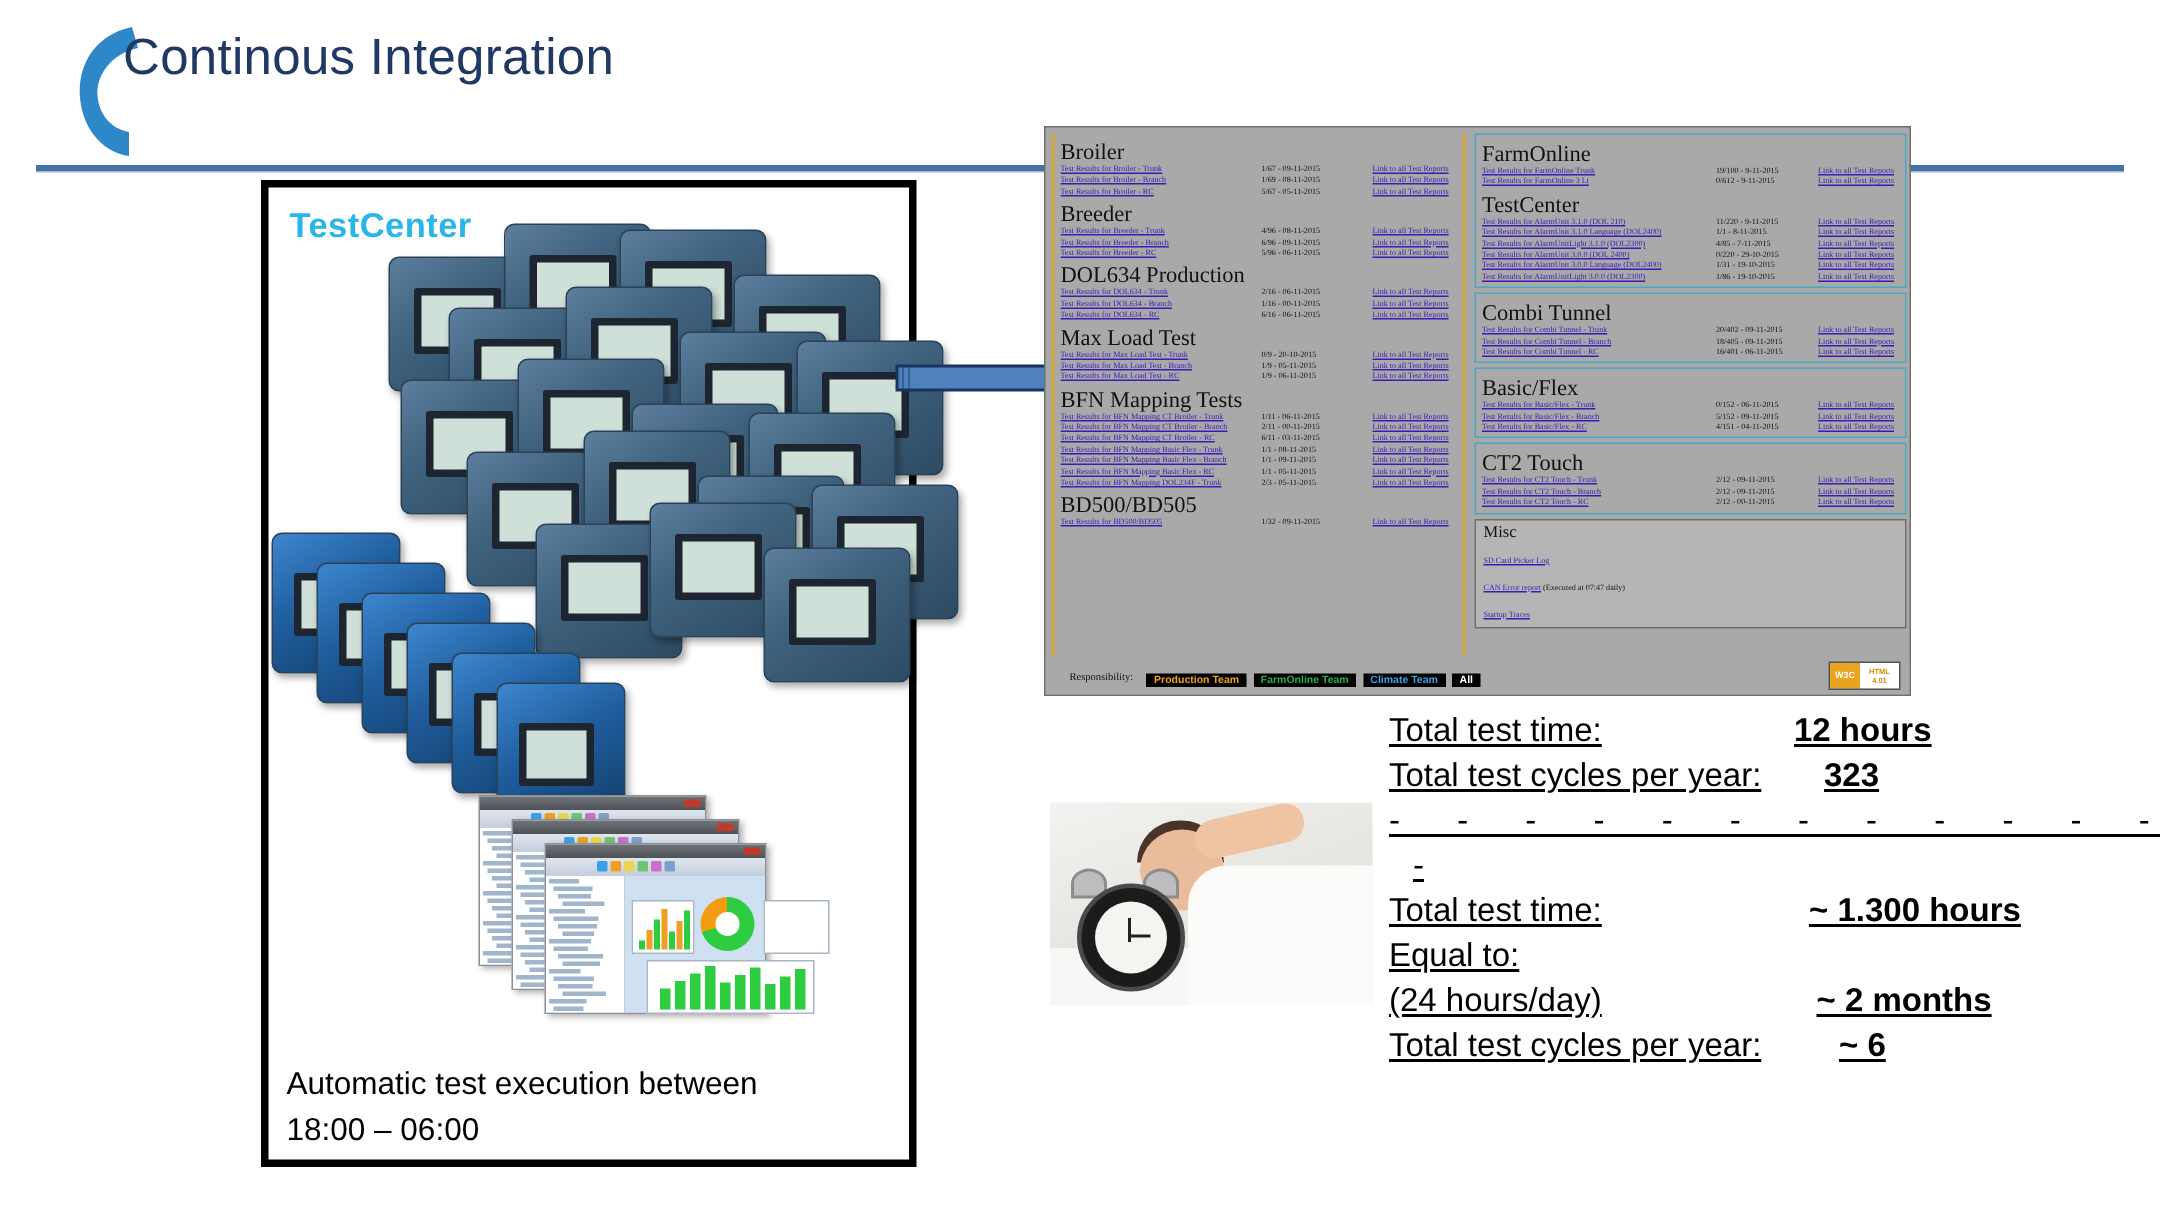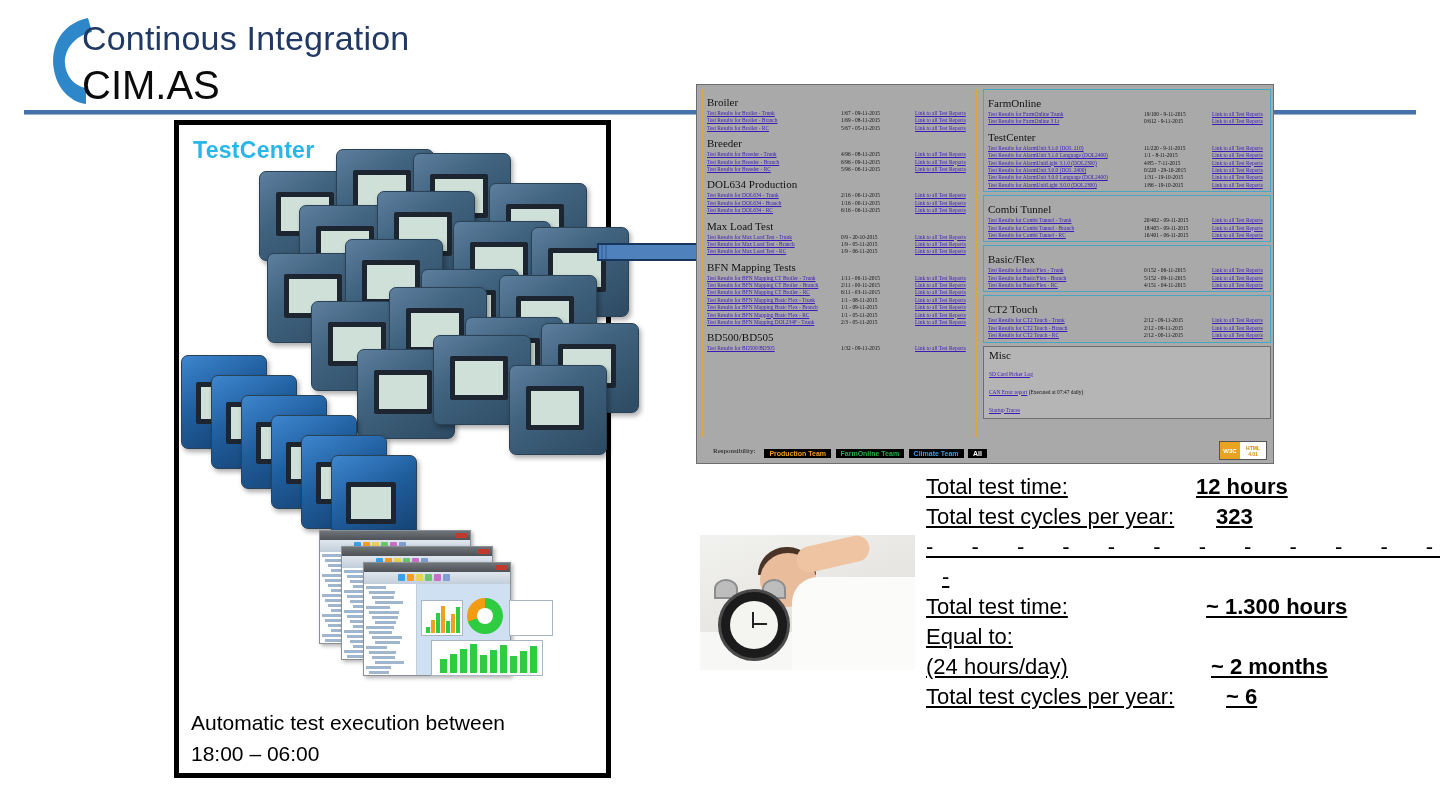--- a/index.html
+++ b/index.html
@@ -62,21 +62,21 @@
 
   
   #report{position:absolute;left:696px;top:84px;width:578px;height:380px;
       background:#a9a9a9;border:1px solid #6e6e6e;box-sizing:border-box;overflow:hidden;}
   .rep-col{position:absolute;top:4px;bottom:26px;}
   #rep-left{left:4px;width:276px;background:#a9a9a9;border-left:2px solid #d8a93a;
       border-right:2px solid #d8a93a;box-sizing:border-box;padding:2px 4px 0 4px;}
   #rep-right{left:286px;width:288px;background:#a9a9a9;padding:0;}
   .rbox{border:1px solid #49a7c4;box-sizing:border-box;padding:2px 4px;margin-bottom:3px;
       background:#a9a9a9;}
-  .sec-h{font-family:"Liberation Serif",serif;font-size:11px;color:#111;
+  .sec-h{font-family:"Liberation Serif",serif;font-size:15px;color:#111;
       margin:4px 0 1px 0;line-height:14px;}
   .rowline{display:flex;align-items:center;font-size:5.4px;line-height:7.4px;height:7.4px;
       font-family:"Liberation Serif",serif;}
   .rowline .lnk{color:#3c1ab5;text-decoration:underline;width:128px;overflow:hidden;
       white-space:nowrap;}
   .rowline .num{color:#111;width:74px;text-align:left;padding-left:6px;white-space:nowrap;}
   .rowline .all{color:#3c1ab5;text-decoration:underline;white-space:nowrap;}
   #rep-right .rowline .lnk{width:150px;}
   #rep-right .rowline .num{width:68px;}
   .misc-box{border:1px solid #6e6e6e;background:#b5b5b5;padding:2px 5px;}
@@ -125,21 +125,20 @@
   #divider2{font-size:22px;line-height:30px;color:#000;padding-left:16px;}
 </style>
 </head>
 <body>
 
 <div id="header">
   <svg id="logo-swoosh" viewBox="0 0 62 92">
     <path d="M40 4 C12 10 2 34 6 56 C9 74 22 88 38 90 L38 74 C26 72 18 62 17 50 C16 36 26 22 44 18 Z" fill="#2e87c8"></path>
   </svg>
   <div id="brand-title">Continous Integration</div>
-  <div id="brand-name">CIM.AS</div>
   <div id="header-rule"></div>
   <div id="header-rule2"></div>
 </div>
 
 <div id="testcenter-panel">
   <div id="testcenter-title">TestCenter</div>
 
   <div id="device-cluster">
       <div class="dev" style="left: 78px; top: 28px;">
         <i class="scr"></i>

